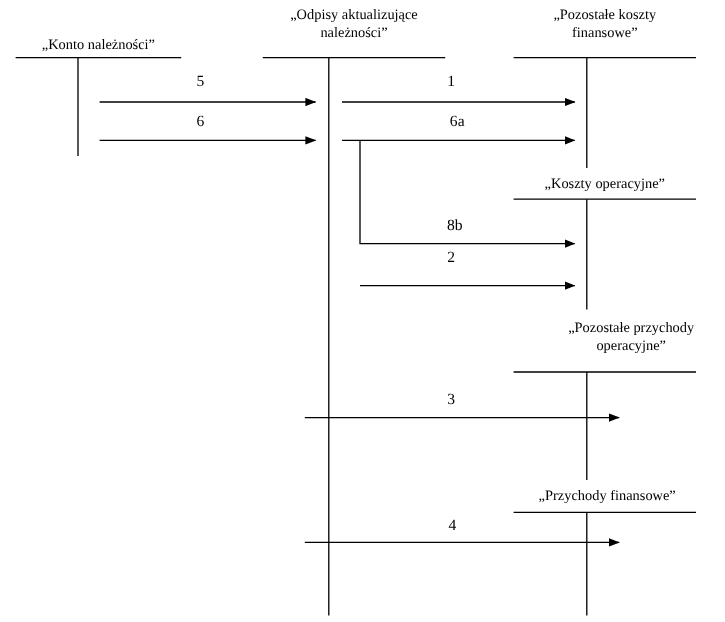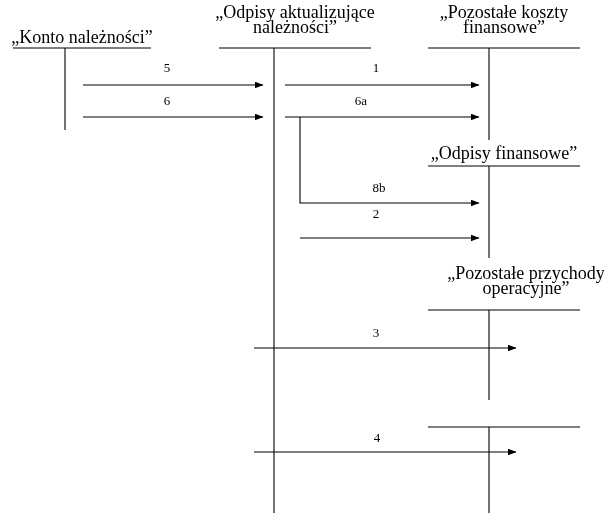--- a/index.html
+++ b/index.html
@@ -11,21 +11,21 @@
     position: relative;
     width: 604px;
     height: 518px;
     background: #ffffff;
     font-family: "Liberation Serif", serif;
     overflow: hidden;
   }
   .t-label {
     position: absolute;
     font-family: "Liberation Serif", serif;
-    font-size: 18px;
+    font-size: 12px;
     color: #000000;
     text-align: center;
     line-height: 15px;
     white-space: pre-line;
   }
   .num-label {
     position: absolute;
     font-family: "Liberation Serif", serif;
     font-size: 13px;
     color: #000000;
@@ -80,28 +80,29 @@
   </svg>
 
   <div class="t-label" style="left:11px; top:30px; width:142px;">„Konto należności”</div>
 
   <div class="t-label" style="left:209px; top:5px; width:172px;">„Odpisy aktualizujące
 należności”</div>
 
   <div class="t-label" style="left:418px; top:5px; width:172px;">„Pozostałe koszty
 finansowe”</div>
 
-  <div class="t-label" style="left:418px; top:146px; width:172px;">„Odpisy finansowe”</div>
+  <div class="t-label" style="left:418px; top:146px; width:172px;">„Koszty operacyjne”</div>
 
   <div class="t-label" style="left:437px; top:266px; width:178px;">„Pozostałe przychody
 operacyjne”</div>
 
+  <div class="t-label" style="left:418px; top:406px; width:176px;">„Przychody finansowe”</div>
 
   <div class="num-label" style="left:157px; top:60px; width:20px;">5</div>
   <div class="num-label" style="left:366px; top:60px; width:20px;">1</div>
   <div class="num-label" style="left:157px; top:93px; width:20px;">6</div>
-  <div class="num-label" style="left:348px; top:93px; width:26px;">6a</div>
+  <div class="num-label" style="left:368px; top:93px; width:26px;">6a</div>
   <div class="num-label" style="left:366px; top:180px; width:26px;">8b</div>
   <div class="num-label" style="left:366px; top:206px; width:20px;">2</div>
   <div class="num-label" style="left:366px; top:325px; width:20px;">3</div>
   <div class="num-label" style="left:367px; top:430px; width:20px;">4</div>
 
 </div>
 
 </body></html>

